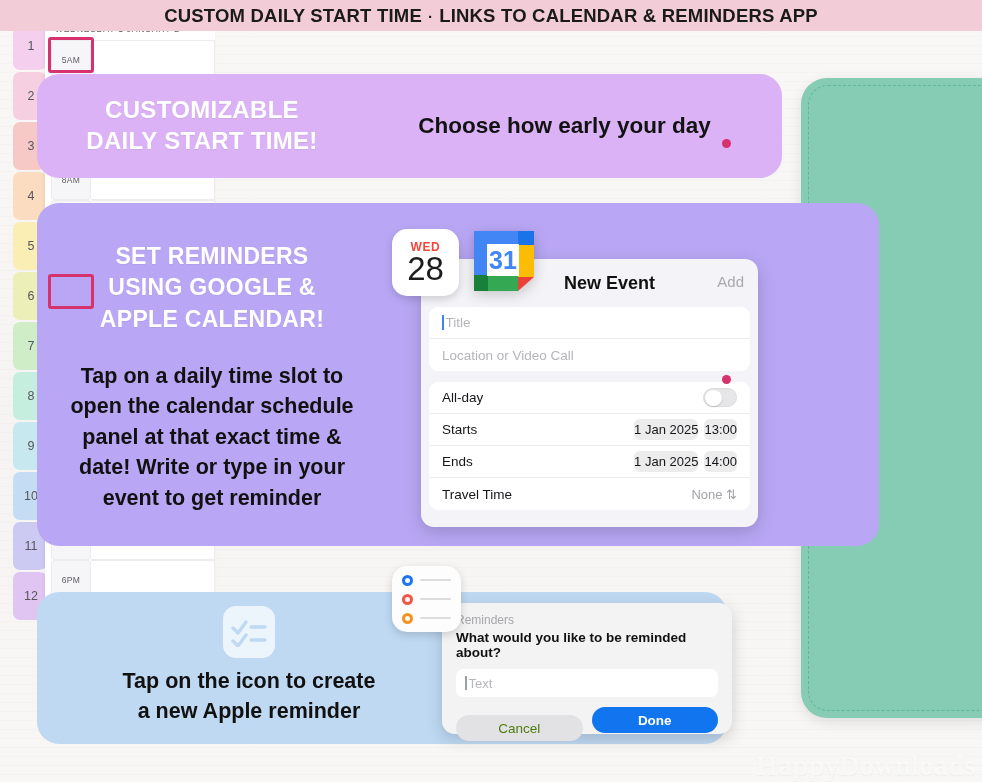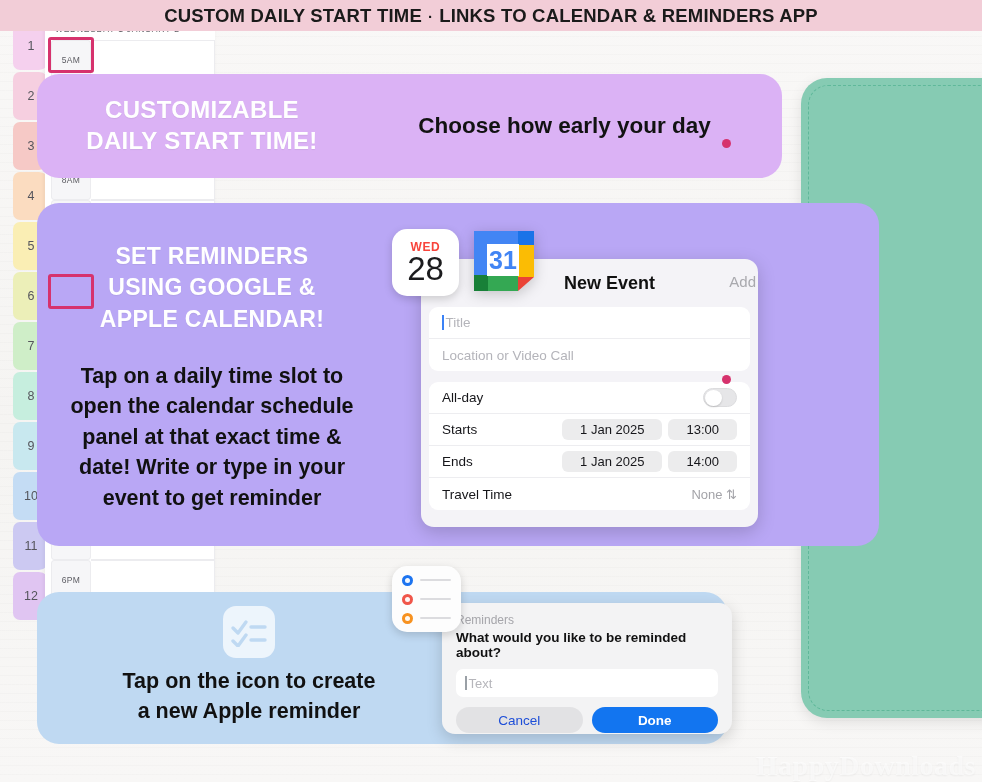--- a/index.html
+++ b/index.html
@@ -172,21 +172,21 @@
     overflow: hidden;
   }
   #new-event-panel .ne-header {
     height: 48px; position: relative;
     display: flex; align-items: center; justify-content: center;
   }
   #new-event-panel .ne-title {
     font-size: 18px; font-weight: bold; color: #111; margin-left: 40px;
   }
   #new-event-panel .ne-add {
-    position: absolute; right: 2px; top: 14px;
+    position: absolute; right: 14px; top: 14px;
     font-size: 15px; color: #a9a9ae;
   }
   #new-event-panel .group {
     background: #ffffff;
     margin: 0 8px 11px 8px;
     border-radius: 9px;
     overflow: hidden;
   }
   #new-event-panel .row {
     height: 32px;
@@ -197,21 +197,21 @@
   }
   #new-event-panel .row:last-child { border-bottom: none; }
   #new-event-panel .ph { color: #b4b4ba; }
   #new-event-panel .caret {
     display: inline-block; width: 1.6px; height: 15px;
     background: #3b82f6; margin-right: 2px; vertical-align: -3px;
   }
   #new-event-panel .spacer { flex: 1; }
   #new-event-panel .pill {
     background: #ececed; border-radius: 6px;
-    padding: 3px 18px; font-size: 13px; color: #16161a;
+    padding: 3px 0; font-size: 13px; color: #16161a;
     margin-left: 6px;
   }
   #new-event-panel .toggle {
     width: 34px; height: 19px; border-radius: 10px;
     background: #e6e6e8; position: relative;
     border: 1px solid #dcdcde;
   }
   #new-event-panel .toggle::after {
     content: ""; position: absolute;
     left: 1px; top: 0.5px;
@@ -276,21 +276,21 @@
   #reminders-dialog .rd-caret {
     display:inline-block; width:1.6px; height:14px;
     background:#9aa0a6; margin-right:2px; vertical-align:-3px;
   }
   #reminders-dialog .rd-buttons { display: flex; gap: 9px; }
   #reminders-dialog .btn {
     flex: 1; height: 26px; border-radius: 13px;
     display: flex; align-items: center; justify-content: center;
     font-size: 13.5px;
   }
-  #reminders-dialog .btn-cancel { background: #e2e2e4; color: #1d4ed8; }
+  #reminders-dialog .btn-cancel { background: #e2e2e4; color: #4d7c0f; margin-top: 8px; }
   #reminders-dialog .btn-done { background: #1275f0; color: #ffffff; font-weight: bold; }
 
   
   #tablet {
     position: absolute;
     left: 801px; top: 78px;
     width: 210px; height: 640px;
     background: #86cbb3;
     border-radius: 26px;
     z-index: 8;

